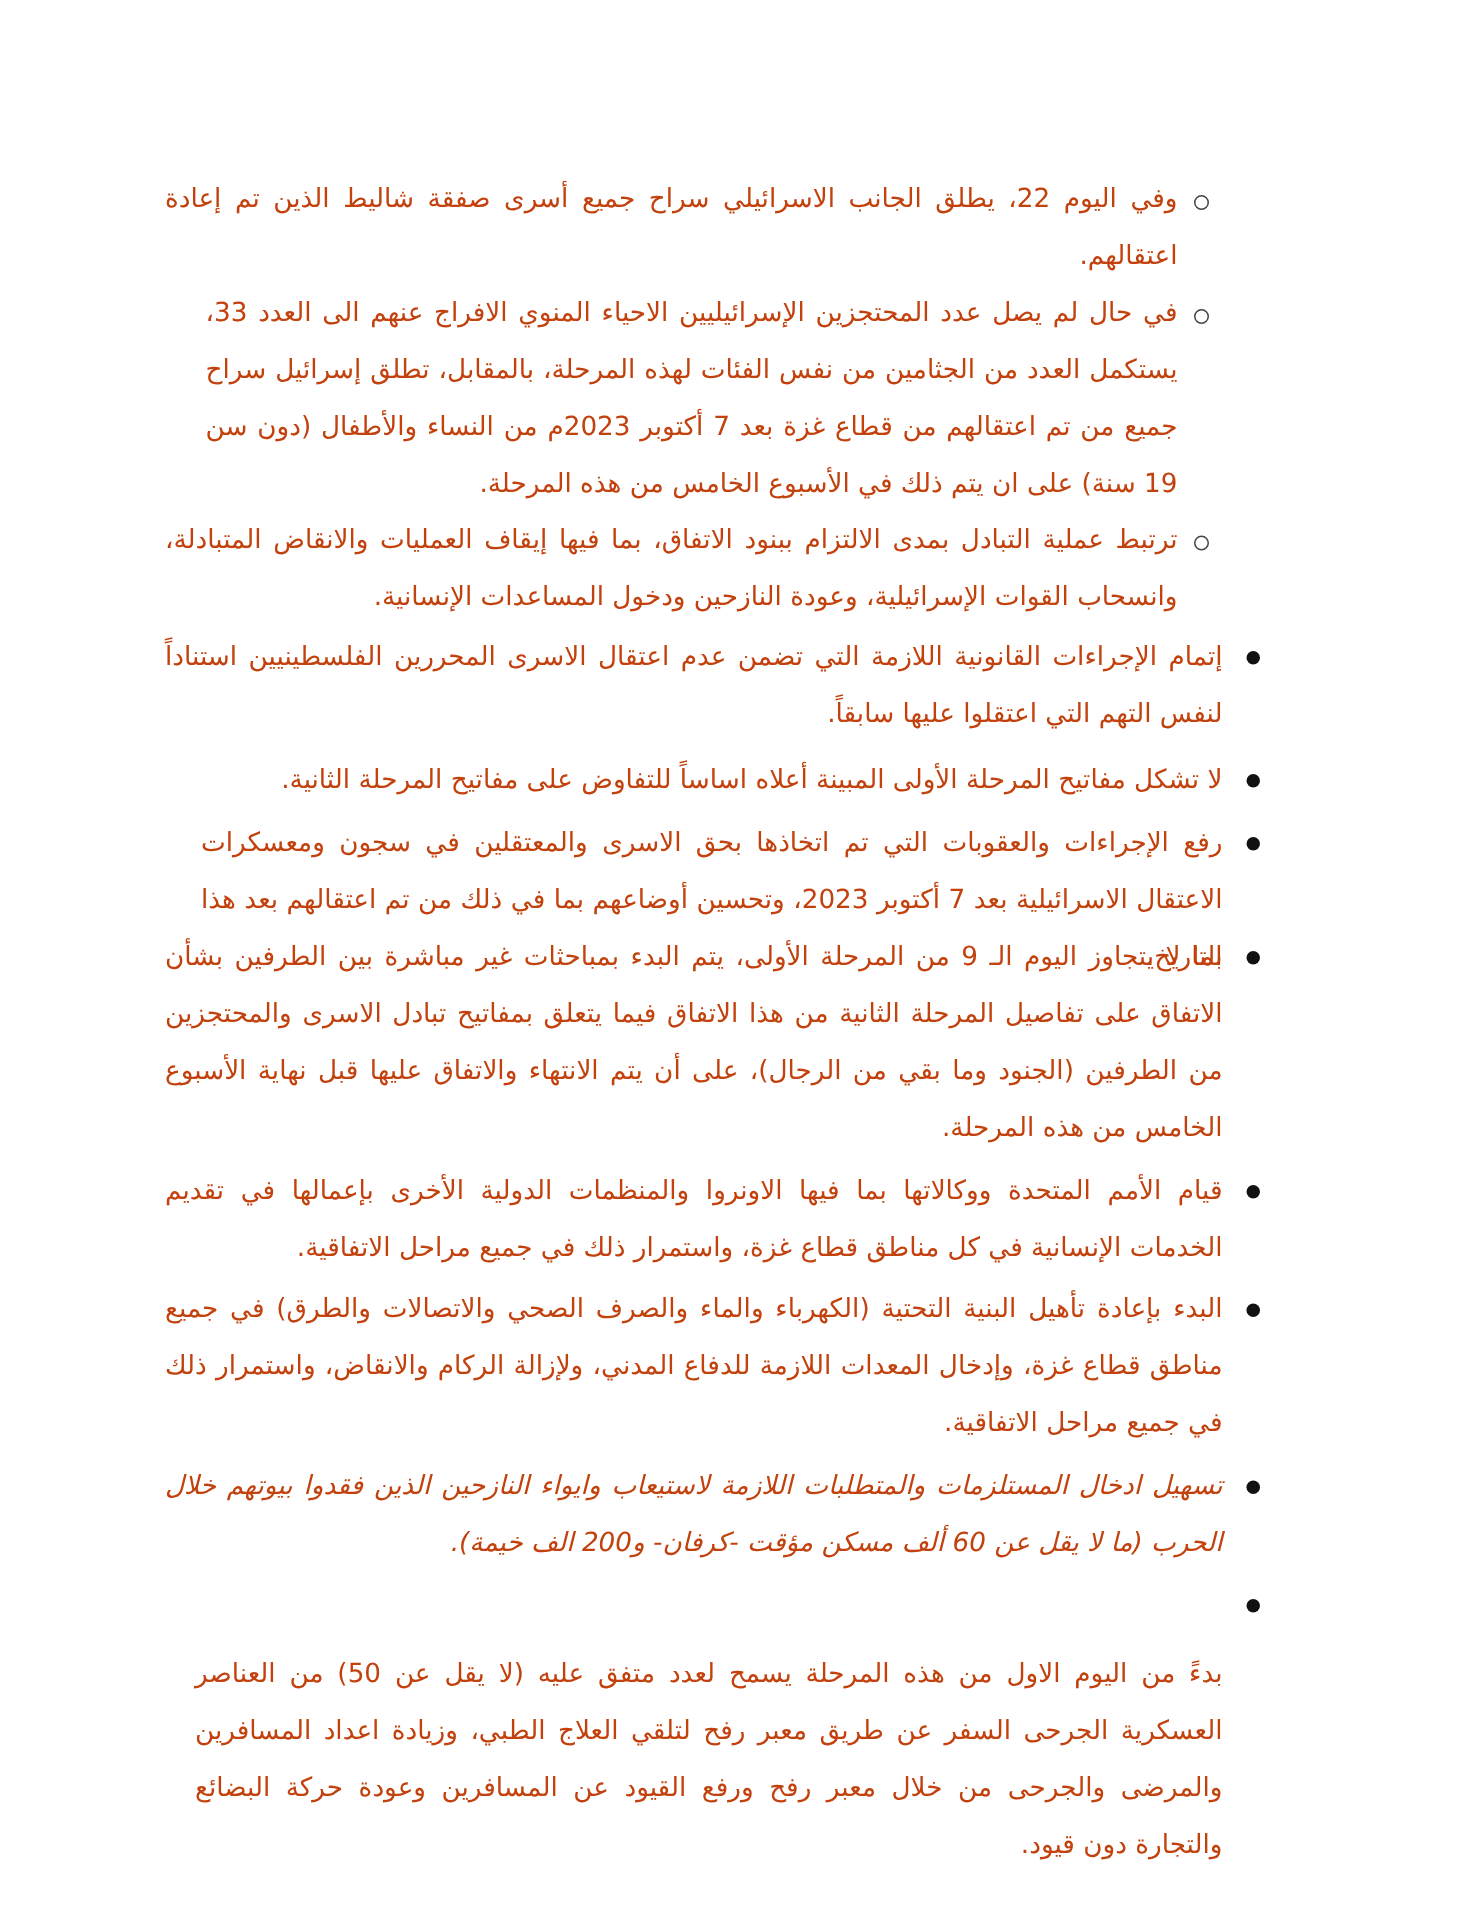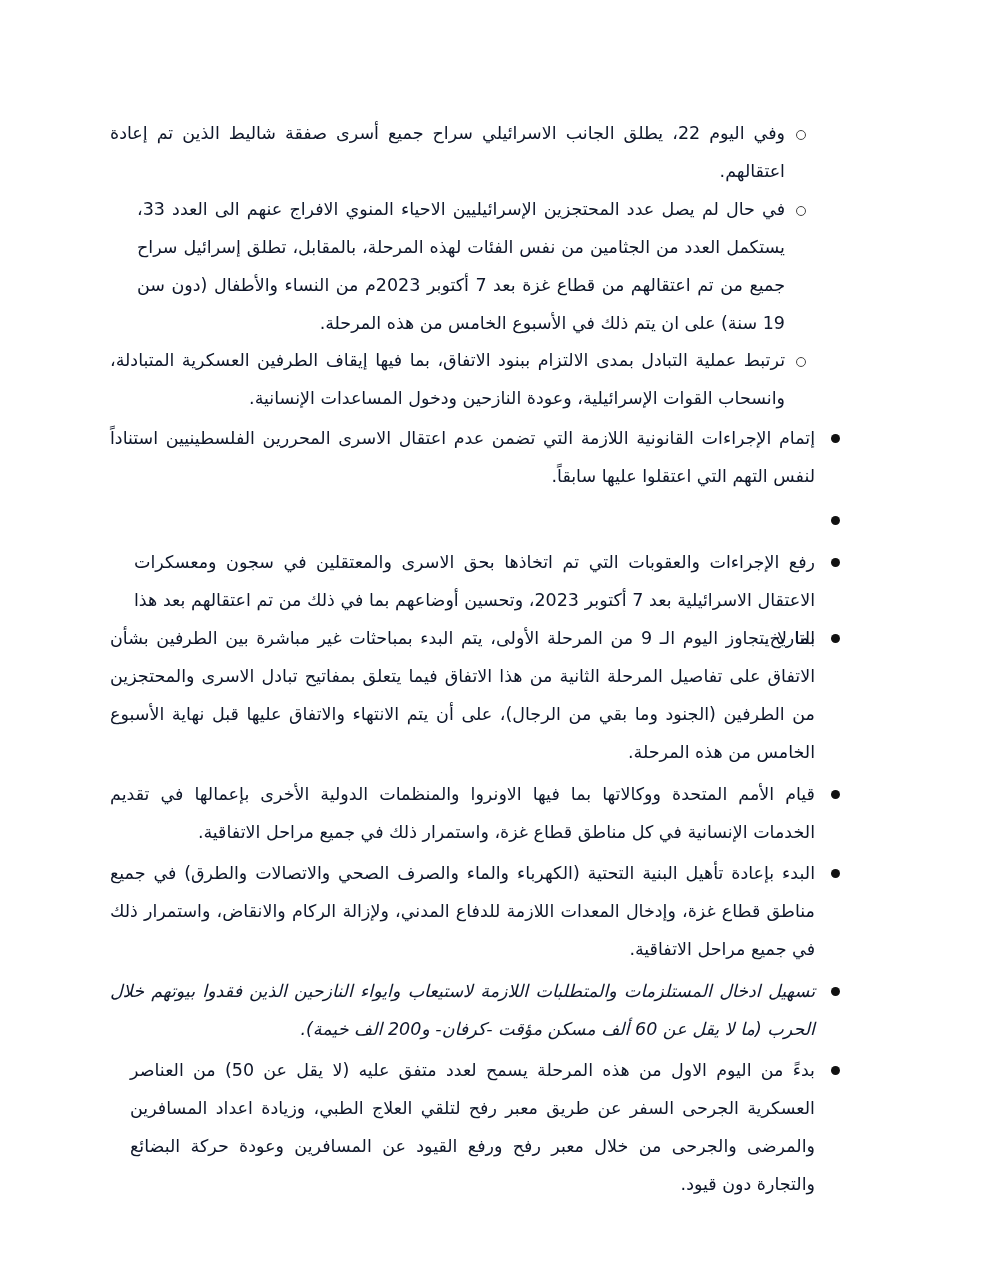--- a/index.html
+++ b/index.html
@@ -1,21 +1,21 @@
 <!DOCTYPE html>
 <html><head>
 <meta charset="utf-8">
 <style>
   html, body { margin: 0; padding: 0; background: #ffffff; }
   body { width: 989px; height: 1280px; position: relative; overflow: hidden; }
   .page {
     position: absolute; left: 0; top: 0; width: 989px; height: 1196px;
     direction: rtl;
     font-family: "DejaVu Sans", "Liberation Sans", sans-serif;
-    color: #0f172a;
+    color: #c2410c;
     border-radius: 28px;
   }
   .item {
     position: absolute;
     font-size: 17.5px;
     line-height: 38px;
     text-align: justify;
     text-align-last: right;
   }
   .sub { right: 204px; left: 110px; }
@@ -34,38 +34,39 @@
 
 <div class="page">
 
   <span class="bullet open" style="left:796px; top:130px;"></span>
   <div class="item sub" style="top:114px;">وفي اليوم 22، يطلق الجانب الاسرائيلي سراح جميع أسرى صفقة شاليط الذين تم إعادة اعتقالهم.</div>
 
   <span class="bullet open" style="left:796px; top:206px;"></span>
   <div class="item sub" style="top:190px;margin-left:27px;">في حال لم يصل عدد المحتجزين الإسرائيليين الاحياء المنوي الافراج عنهم الى العدد 33، يستكمل العدد من الجثامين من نفس الفئات لهذه المرحلة، بالمقابل، تطلق إسرائيل سراح جميع من تم اعتقالهم من قطاع غزة بعد 7 أكتوبر 2023م من النساء والأطفال (دون سن 19 سنة) على ان يتم ذلك في الأسبوع الخامس من هذه المرحلة.</div>
 
   <span class="bullet open" style="left:796px; top:357px;"></span>
-  <div class="item sub" style="top:341px;">ترتبط عملية التبادل بمدى الالتزام ببنود الاتفاق، بما فيها إيقاف الطرفين العسكرية المتبادلة، وانسحاب القوات الإسرائيلية، وعودة النازحين ودخول المساعدات الإنسانية.</div>
+  <div class="item sub" style="top:341px;">ترتبط عملية التبادل بمدى الالتزام ببنود الاتفاق، بما فيها إيقاف العمليات والانقاض المتبادلة، وانسحاب القوات الإسرائيلية، وعودة النازحين ودخول المساعدات الإنسانية.</div>
 
   <span class="bullet filled" style="left:831px; top:434px;"></span>
   <div class="item main" style="top:419px;">إتمام الإجراءات القانونية اللازمة التي تضمن عدم اعتقال الاسرى المحررين الفلسطينيين استناداً لنفس التهم التي اعتقلوا عليها سابقاً.</div>
 
   <span class="bullet filled" style="left:831px; top:516px;"></span>
+  <div class="item main" style="top:501px;">لا تشكل مفاتيح المرحلة الأولى المبينة أعلاه اساساً للتفاوض على مفاتيح المرحلة الثانية.</div>
 
   <span class="bullet filled" style="left:831px; top:558px;"></span>
   <div class="item main" style="top:543px;margin-left:24px;">رفع الإجراءات والعقوبات التي تم اتخاذها بحق الاسرى والمعتقلين في سجون ومعسكرات الاعتقال الاسرائيلية بعد 7 أكتوبر 2023، وتحسين أوضاعهم بما في ذلك من تم اعتقالهم بعد هذا التاريخ.</div>
 
   <span class="bullet filled" style="left:831px; top:634px;"></span>
   <div class="item main" style="top:619px;">بما لا يتجاوز اليوم الـ 9 من المرحلة الأولى، يتم البدء بمباحثات غير مباشرة بين الطرفين بشأن الاتفاق على تفاصيل المرحلة الثانية من هذا الاتفاق فيما يتعلق بمفاتيح تبادل الاسرى والمحتجزين من الطرفين (الجنود وما بقي من الرجال)، على أن يتم الانتهاء والاتفاق عليها قبل نهاية الأسبوع الخامس من هذه المرحلة.</div>
 
   <span class="bullet filled" style="left:831px; top:790px;"></span>
   <div class="item main" style="top:775px;">قيام الأمم المتحدة ووكالاتها بما فيها الاونروا والمنظمات الدولية الأخرى بإعمالها في تقديم الخدمات الإنسانية في كل مناطق قطاع غزة، واستمرار ذلك في جميع مراحل الاتفاقية.</div>
 
   <span class="bullet filled" style="left:831px; top:869px;"></span>
   <div class="item main" style="top:854px;">البدء بإعادة تأهيل البنية التحتية (الكهرباء والماء والصرف الصحي والاتصالات والطرق) في جميع مناطق قطاع غزة، وإدخال المعدات اللازمة للدفاع المدني، ولإزالة الركام والانقاض، واستمرار ذلك في جميع مراحل الاتفاقية.</div>
 
   <span class="bullet filled" style="left:831px; top:987px;"></span>
   <div class="item main" style="top:972px;font-style:italic;">تسهيل ادخال المستلزمات والمتطلبات اللازمة لاستيعاب وايواء النازحين الذين فقدوا بيوتهم خلال الحرب (ما لا يقل عن 60 ألف مسكن مؤقت -كرفان- و200 الف خيمة).</div>
 
   <span class="bullet filled" style="left:831px; top:1066px;"></span>
-  <div class="item main" style="top:1051px;margin-left:20px;">بدءً من اليوم الاول من هذه المرحلة يسمح لعدد متفق عليه (لا يقل عن 50) من العناصر العسكرية الجرحى السفر عن طريق معبر رفح لتلقي العلاج الطبي، وزيادة اعداد المسافرين والمرضى والجرحى من خلال معبر رفح ورفع القيود عن المسافرين وعودة حركة البضائع والتجارة دون قيود.</div>
+  <div class="item main" style="top:1097px;margin-left:20px;">بدءً من اليوم الاول من هذه المرحلة يسمح لعدد متفق عليه (لا يقل عن 50) من العناصر العسكرية الجرحى السفر عن طريق معبر رفح لتلقي العلاج الطبي، وزيادة اعداد المسافرين والمرضى والجرحى من خلال معبر رفح ورفع القيود عن المسافرين وعودة حركة البضائع والتجارة دون قيود.</div>
 
 </div>
 
 </body></html>

